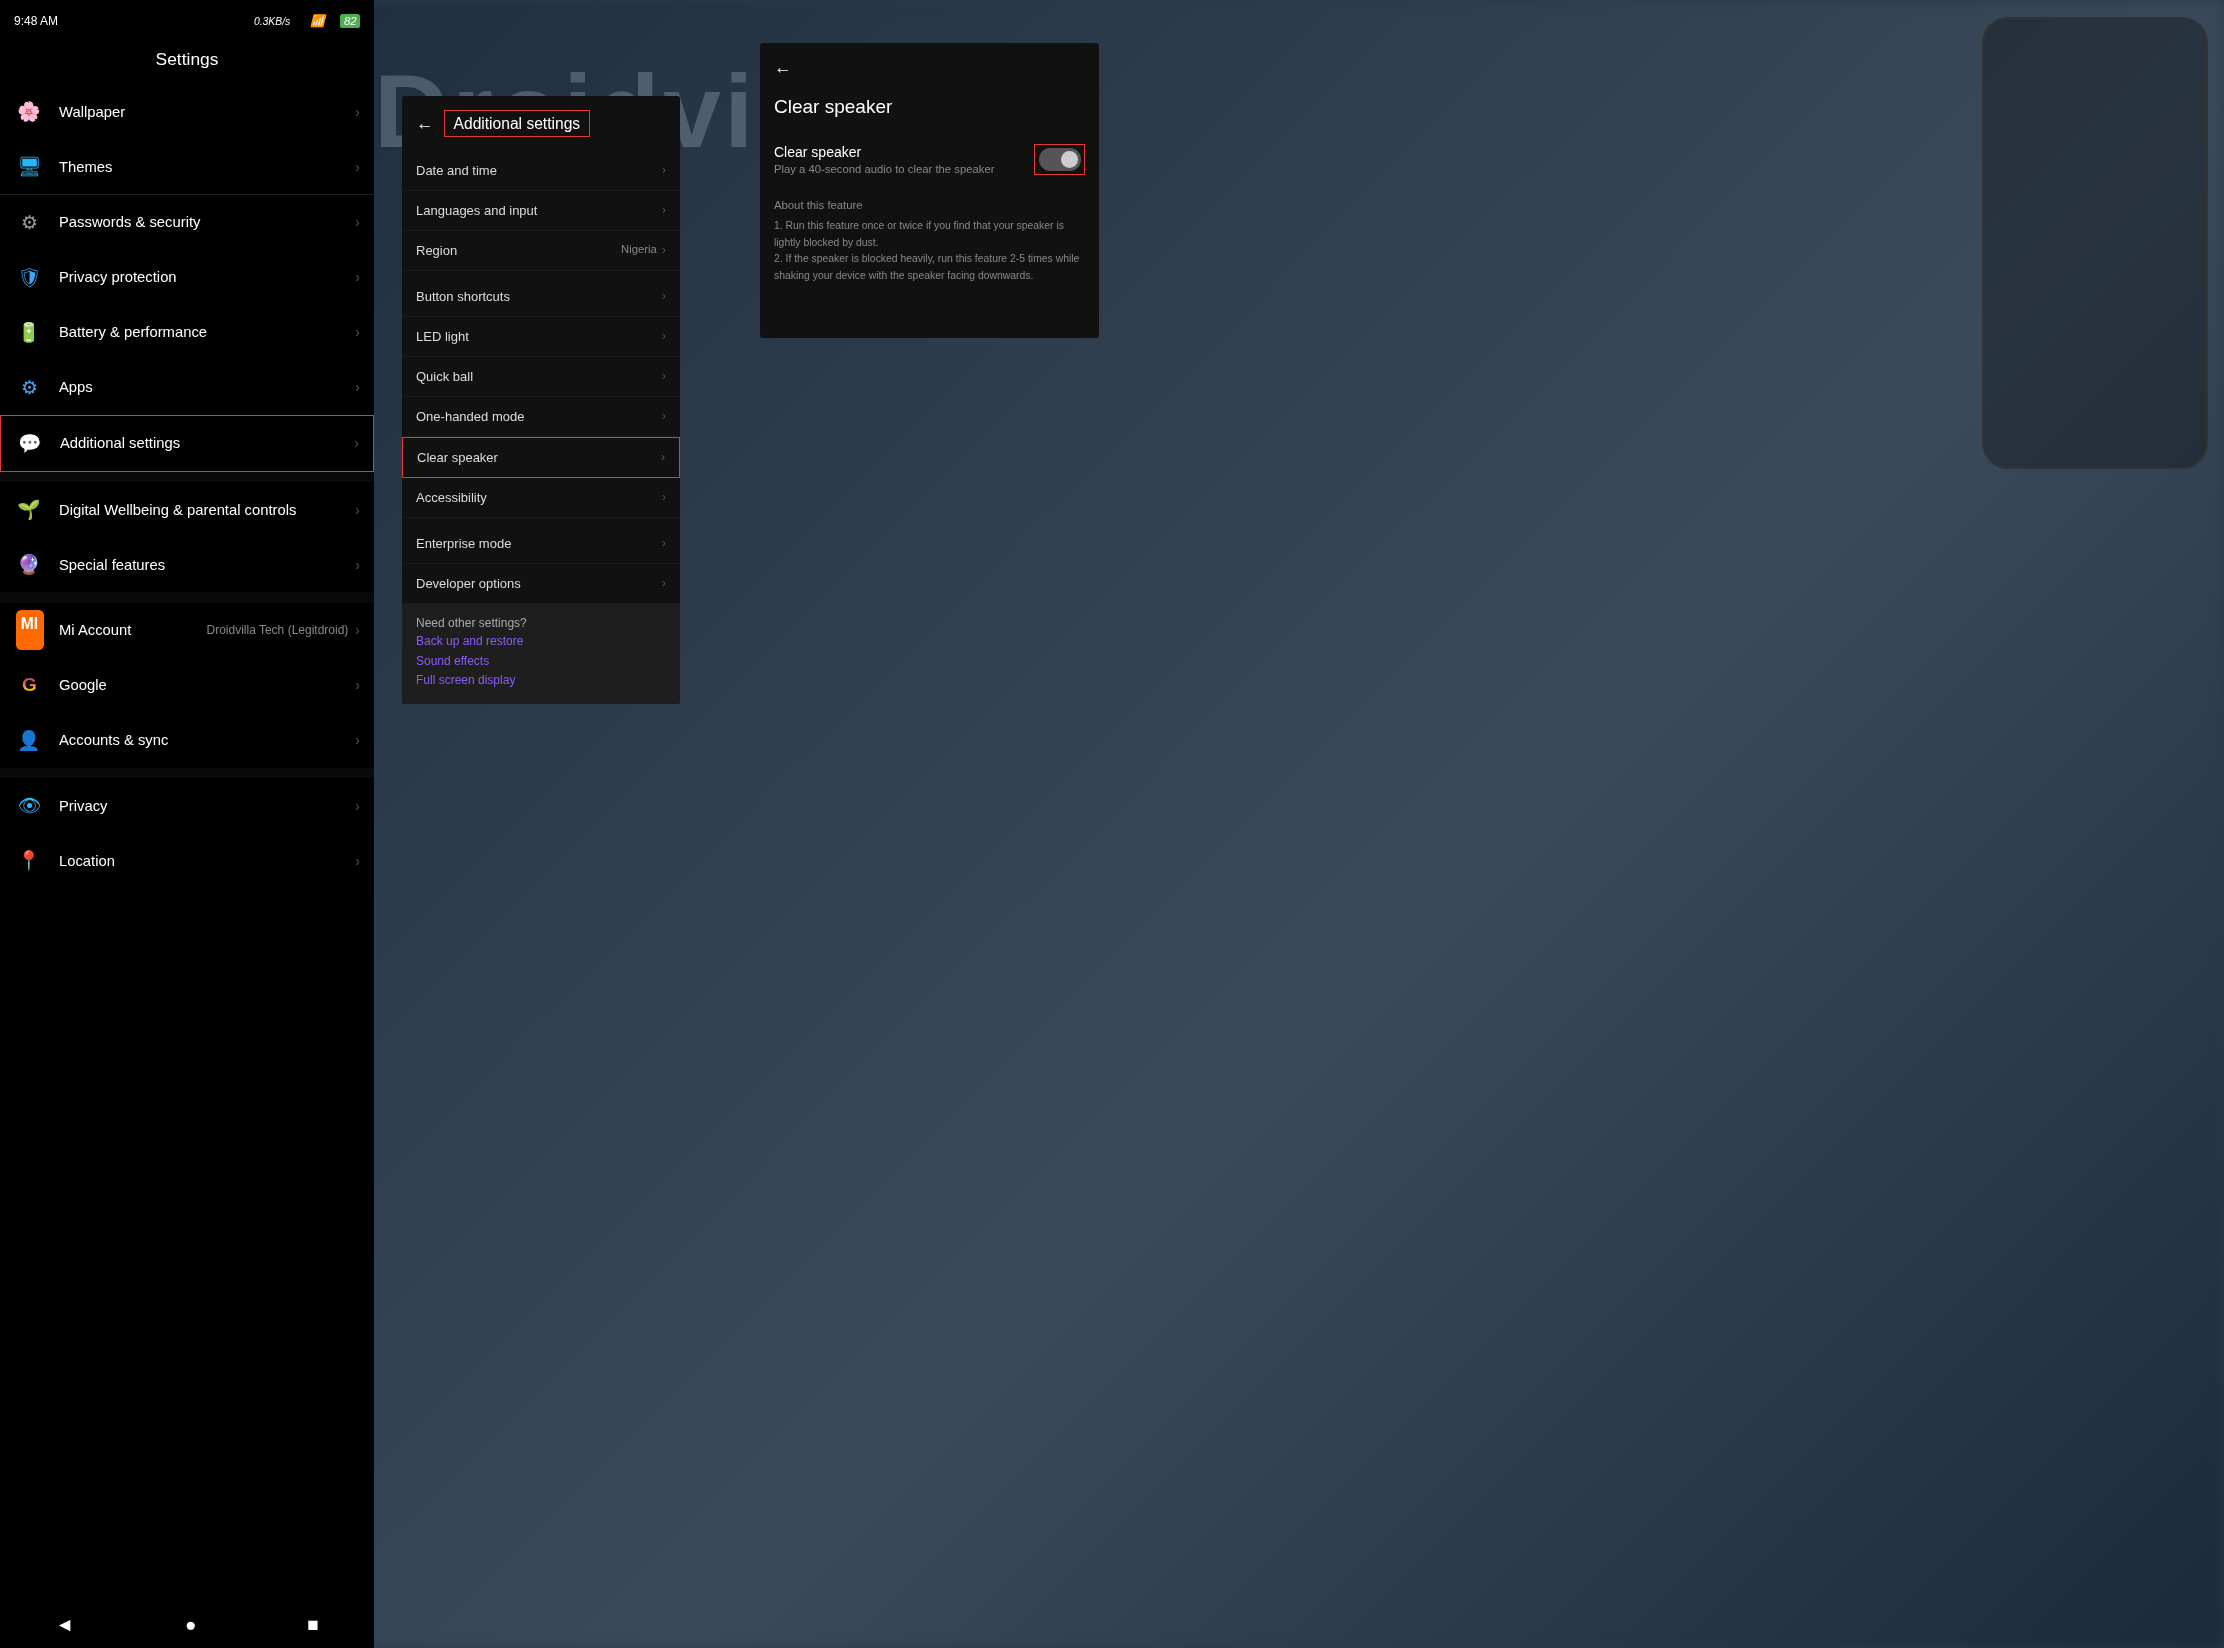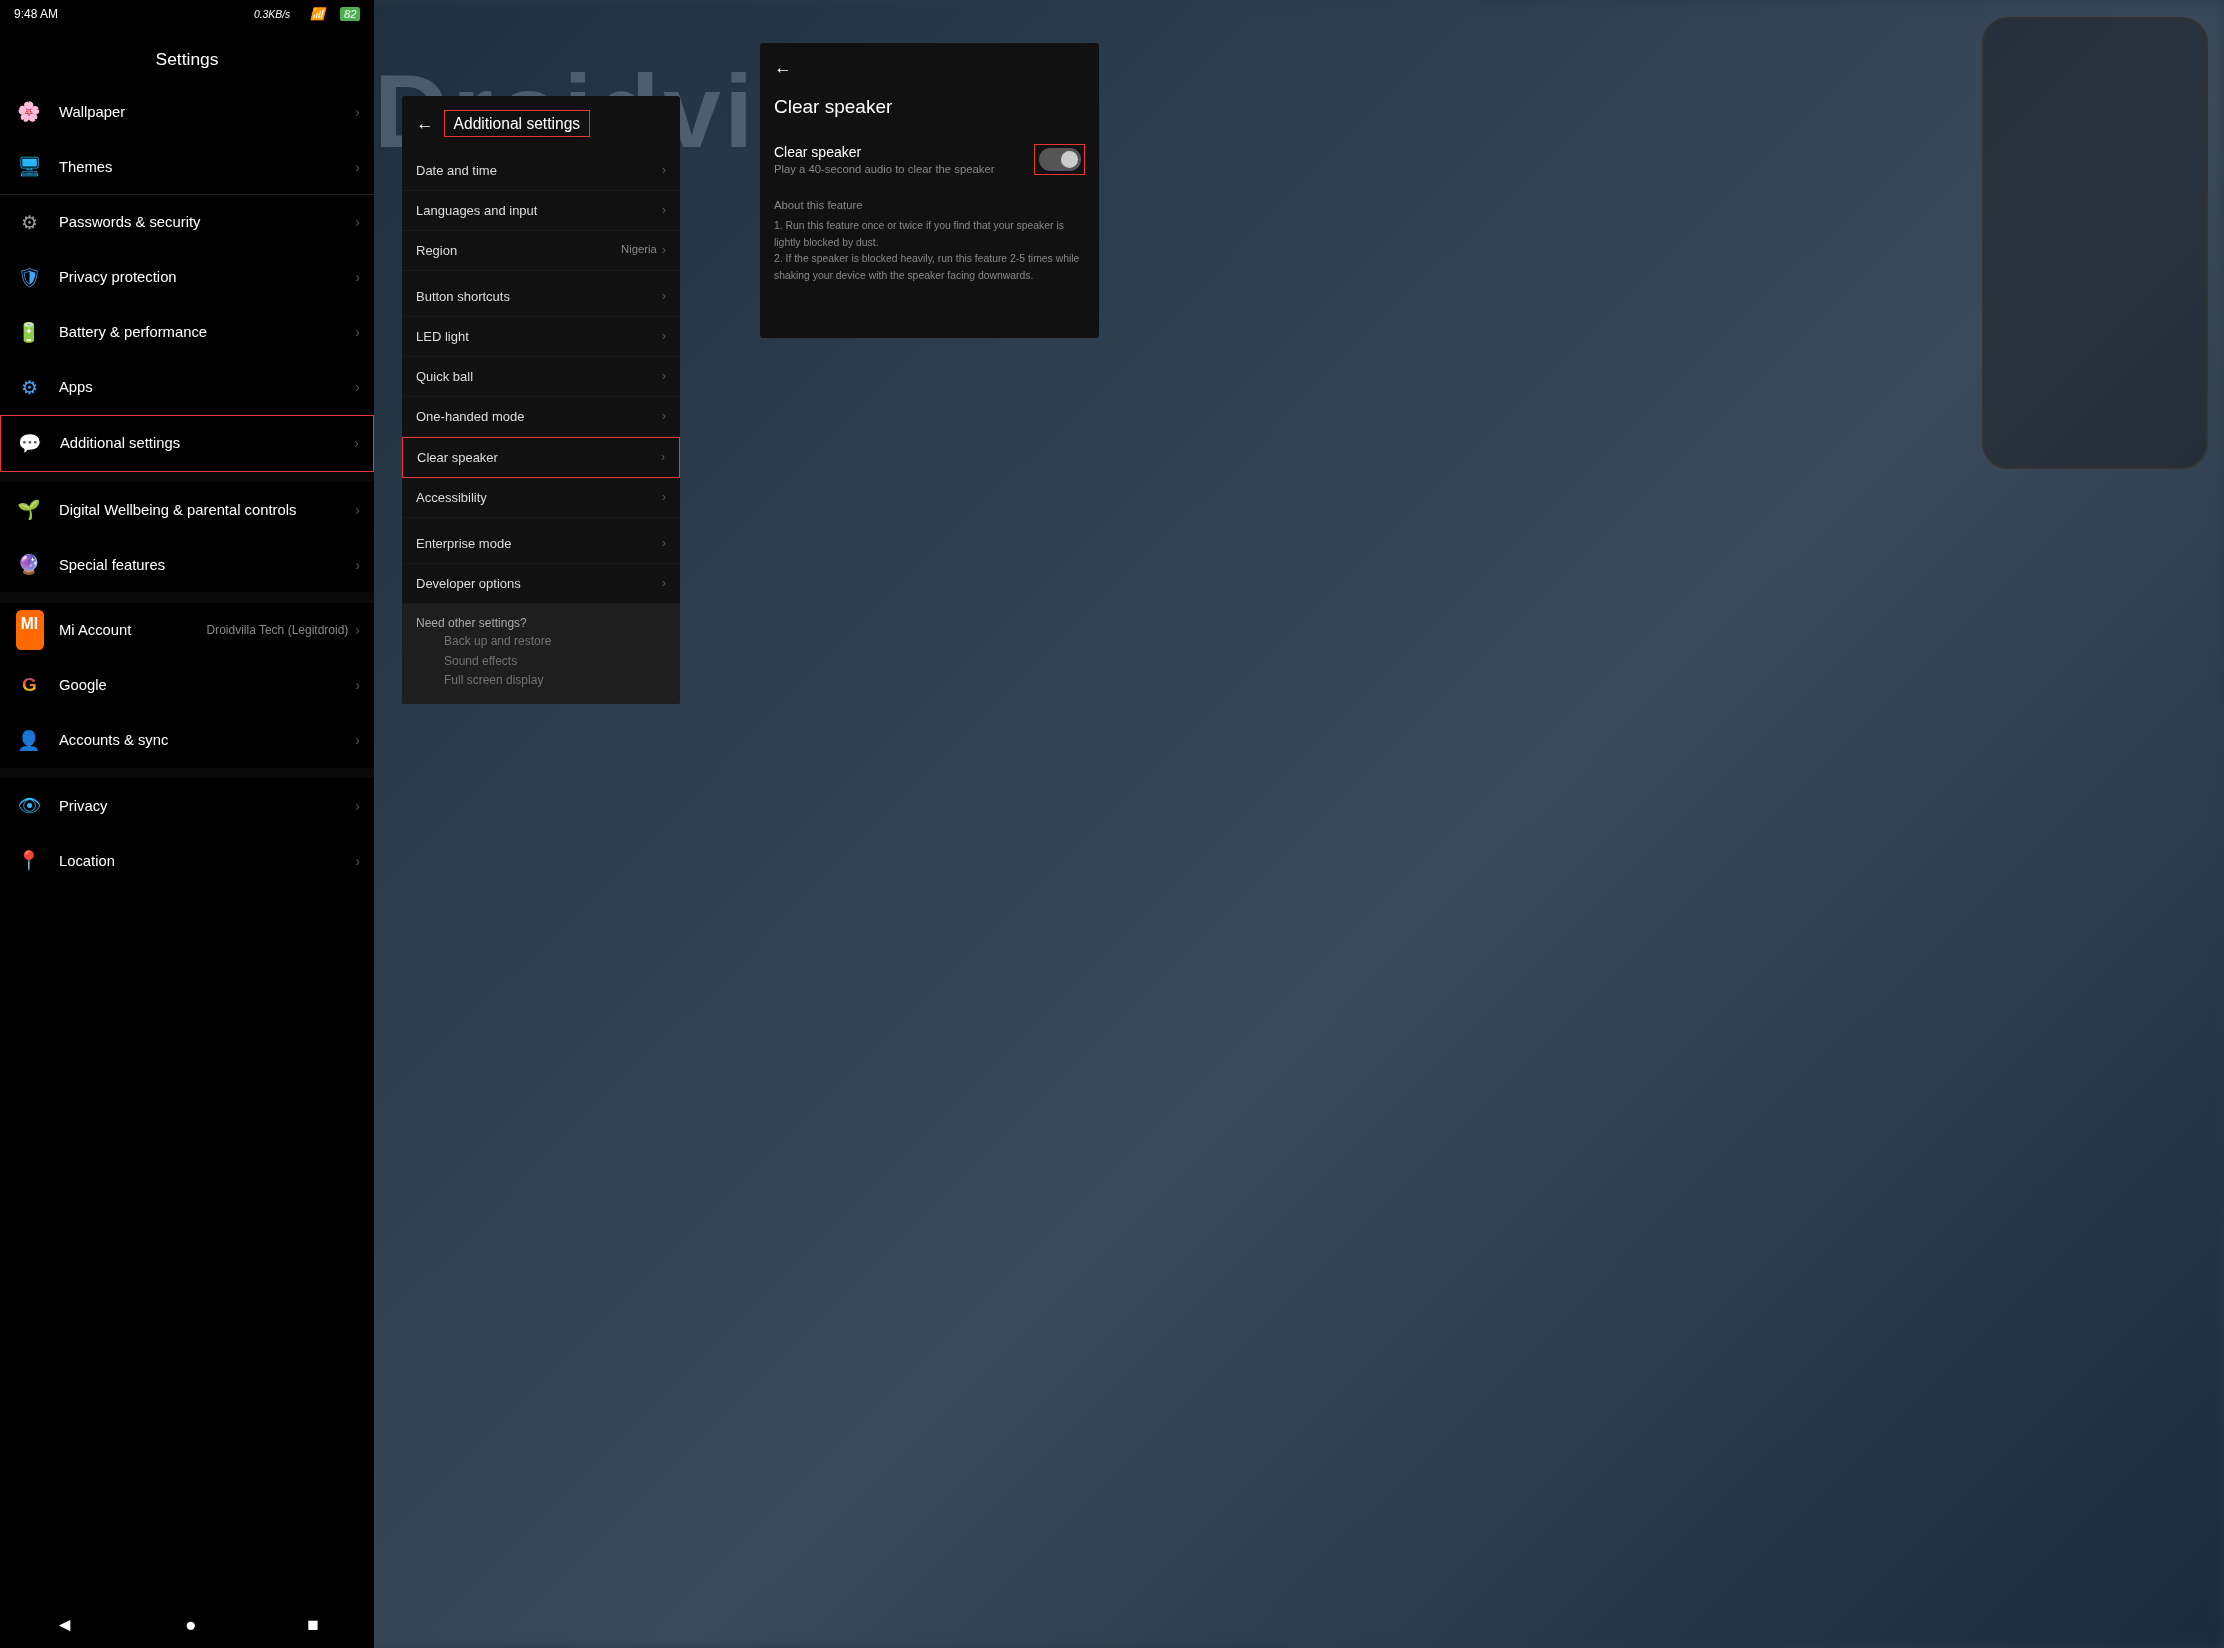--- a/index.html
+++ b/index.html
@@ -44,21 +44,21 @@
       background: #000;
       z-index: 10;
       display: flex;
       flex-direction: column;
     }
 
     
     .status-bar {
       display: flex;
       justify-content: space-between;
-      align-items: flex-start;
+      align-items: flex-end;
       padding: 7px 14px;
       background: #000;
       height: 35px;
     }
     .status-bar-left {
       font-size: 12px;
       color: #fff;
     }
     .status-bar-right {
       display: flex;
@@ -219,26 +219,25 @@
     .panel-footer {
       background: #1e1e1e;
       padding: 12px 14px;
     }
     .panel-footer-title {
       color: #aaa;
       font-size: 12px;
       margin-bottom: 4px;
     }
     .panel-footer-link {
-      color: #737373;
+      color: #8b5cf6;
       font-size: 12px;
       display: block;
       margin-bottom: 5.2px;
       cursor: pointer;
-      margin-left: 28px;
     }
 
     
     .right-panel {
       position: absolute;
       top: 43px;
       left: 760px;
       width: 339px;
       height: 295px;
       background: #111;

